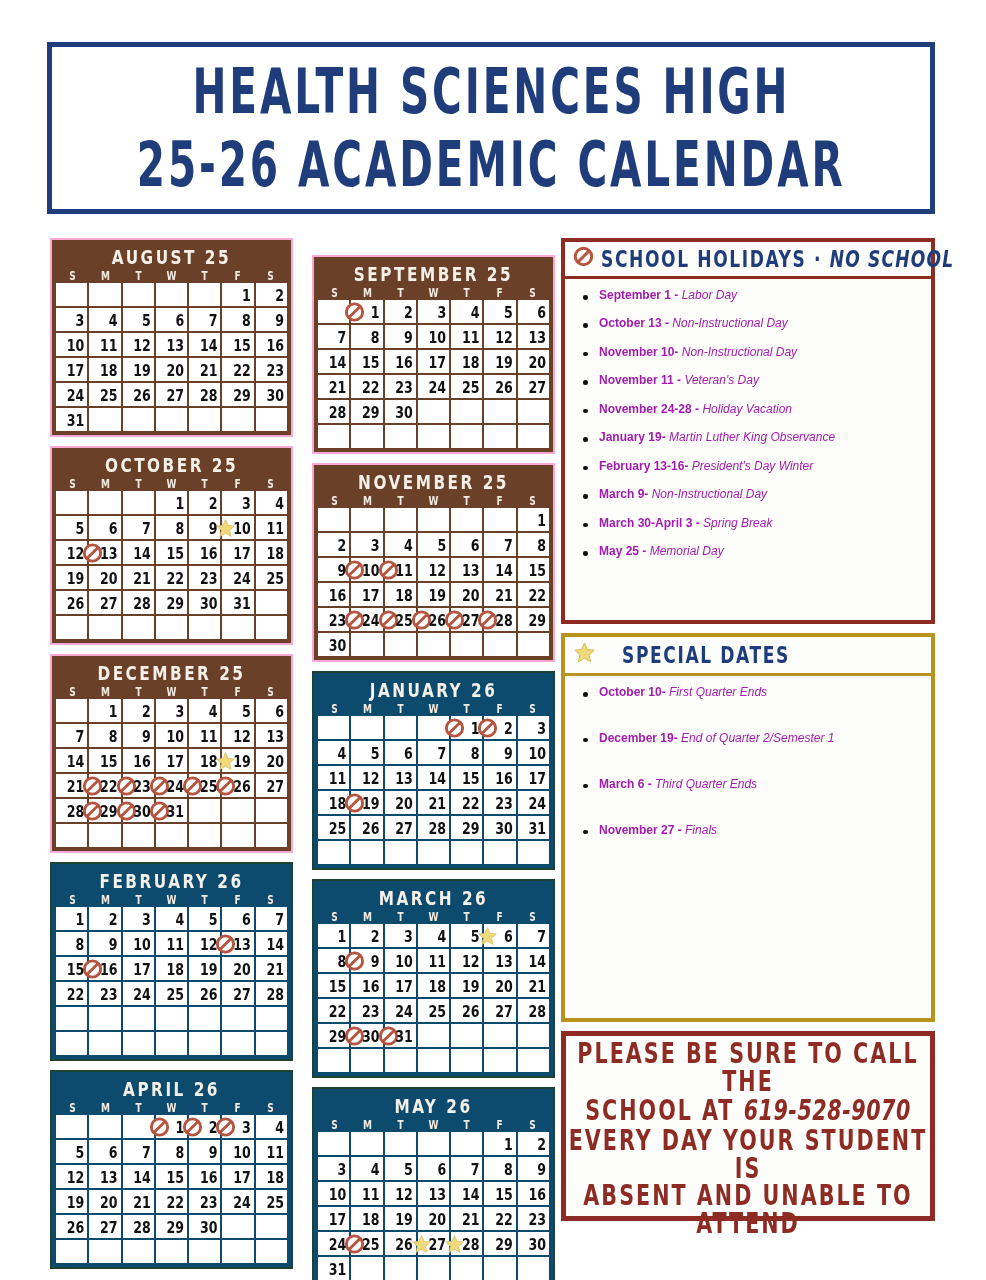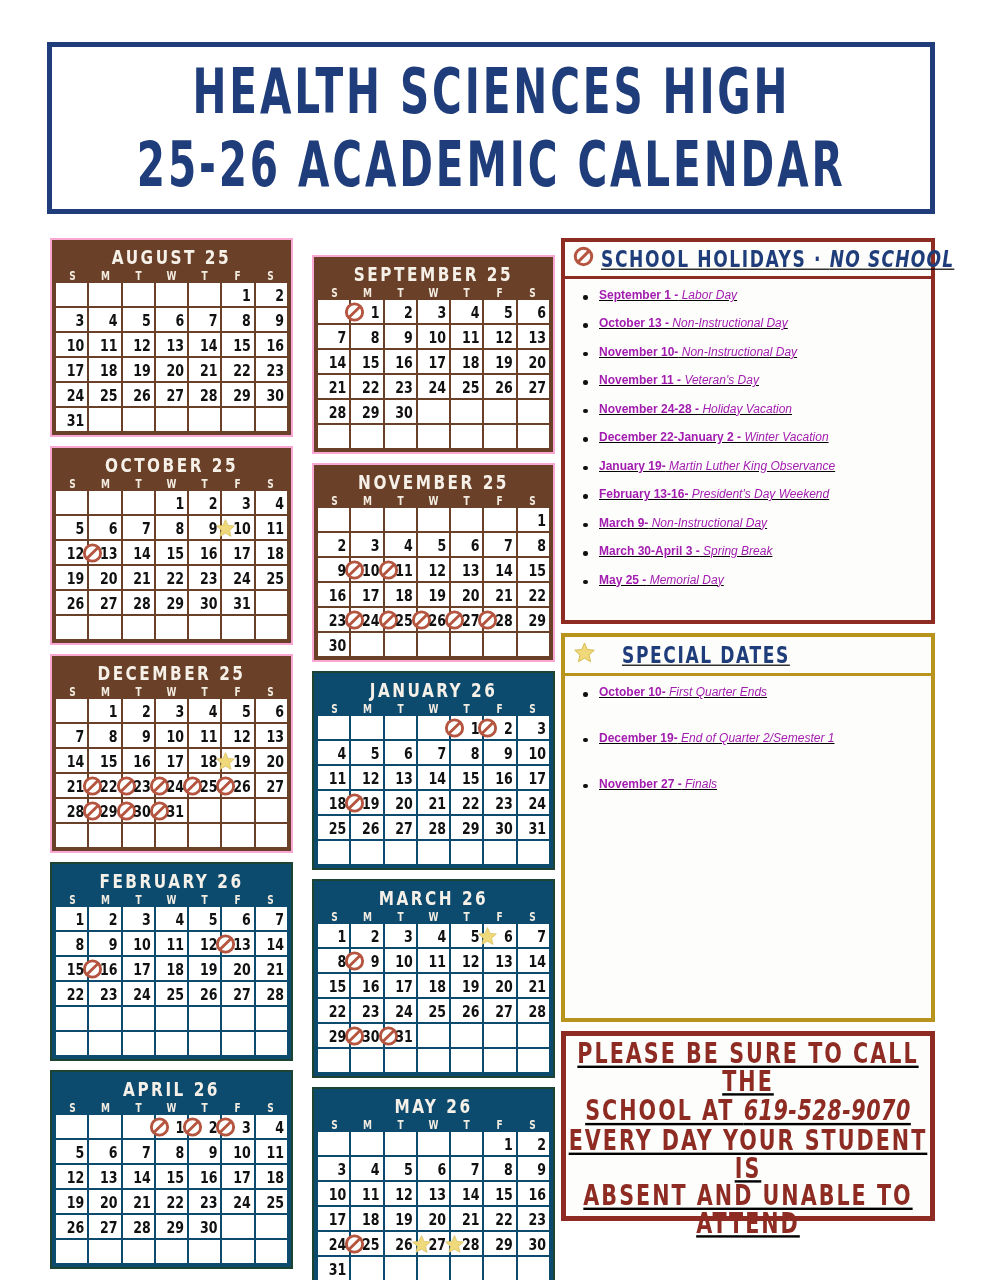--- a/index.html
+++ b/index.html
@@ -118,21 +118,20 @@
     height: 21px;
     z-index: 1;
     pointer-events: none;
   }
 
   
   .panel {
     box-sizing: border-box;
     background: #fdfdfb;
     margin-bottom: 9px;
-    text-decoration: underline;
   }
   #holidays-panel { border: 4px solid #8E2B22; height: 386px; }
   #special-panel  { border: 4px solid #B8941F; height: 389px; }
   #notice-panel   { border: 5px solid #8E2B22; height: 190px; display:flex; align-items:flex-start; justify-content:center;}
 
   .panel-head {
     display: flex;
     align-items: center;
     gap: 7px;
     padding: 4px 8px 5px 8px;
@@ -1514,43 +1513,43 @@
       </span>
       <span class="panel-head-text"><span>SCHOOL HOLIDAYS · </span><span class="ital">NO SCHOOL</span></span>
     </div>
     <div class="panel-body">
       <ul class="bullet-list" id="holidays-list">
           <li><span class="li-date">September 1 -</span><span class="li-desc"> Labor Day</span></li>
           <li><span class="li-date">October 13 -</span><span class="li-desc"> Non-Instructional Day</span></li>
           <li><span class="li-date">November 10-</span><span class="li-desc"> Non-Instructional Day</span></li>
           <li><span class="li-date">November 11 -</span><span class="li-desc"> Veteran's Day</span></li>
           <li><span class="li-date">November 24-28 -</span><span class="li-desc"> Holiday Vacation</span></li>
-          <li><span class="li-date">December 22-January 2 -</span><span class="li-desc"> Winter Vacation</span></li>
           <li><span class="li-date">January 19-</span><span class="li-desc"> Martin Luther King Observance</span></li>
-          <li><span class="li-date">February 13-16-</span><span class="li-desc"> President's Day Weekend</span></li>
+          <li><span class="li-date">February 13-16-</span><span class="li-desc"> President's Day Winter</span></li>
           <li><span class="li-date">March 9-</span><span class="li-desc"> Non-Instructional Day</span></li>
           <li><span class="li-date">March 30-April 3 -</span><span class="li-desc"> Spring Break</span></li>
           <li><span class="li-date">May 25 -</span><span class="li-desc"> Memorial Day</span></li>
         </ul>
     </div>
   </div>
 
   <div class="panel" id="special-panel">
     <div class="panel-head">
       <span>
         <svg width="23" height="23" viewBox="0 0 24 24" aria-hidden="true">
           <polygon points="12,2.2 14.9,8.9 22.2,9.6 16.7,14.5 18.3,21.6 12,17.9 5.7,21.6 7.3,14.5 1.8,9.6 9.1,8.9" fill="#EFD97A" stroke="#D4B94C" stroke-width="1"></polygon>
         </svg>
       </span>
       <span class="panel-head-text">SPECIAL DATES</span>
     </div>
     <div class="panel-body">
       <ul class="bullet-list" id="special-list">
           <li><span class="li-date">October 10-</span><span class="li-desc"> First Quarter Ends</span></li>
           <li><span class="li-date">December 19-</span><span class="li-desc"> End of Quarter 2/Semester 1</span></li>
+          <li><span class="li-date">March 6 -</span><span class="li-desc"> Third Quarter Ends</span></li>
           <li><span class="li-date">November 27 -</span><span class="li-desc"> Finals</span></li>
         </ul>
     </div>
   </div>
 
   <div class="panel" id="notice-panel">
     <div id="notice-inner">
       <div class="nline">PLEASE BE SURE TO CALL THE</div>
       <div class="nline"><span>SCHOOL AT </span><span class="phone">619-528-9070</span></div>
       <div class="nline">EVERY DAY YOUR STUDENT IS</div>

